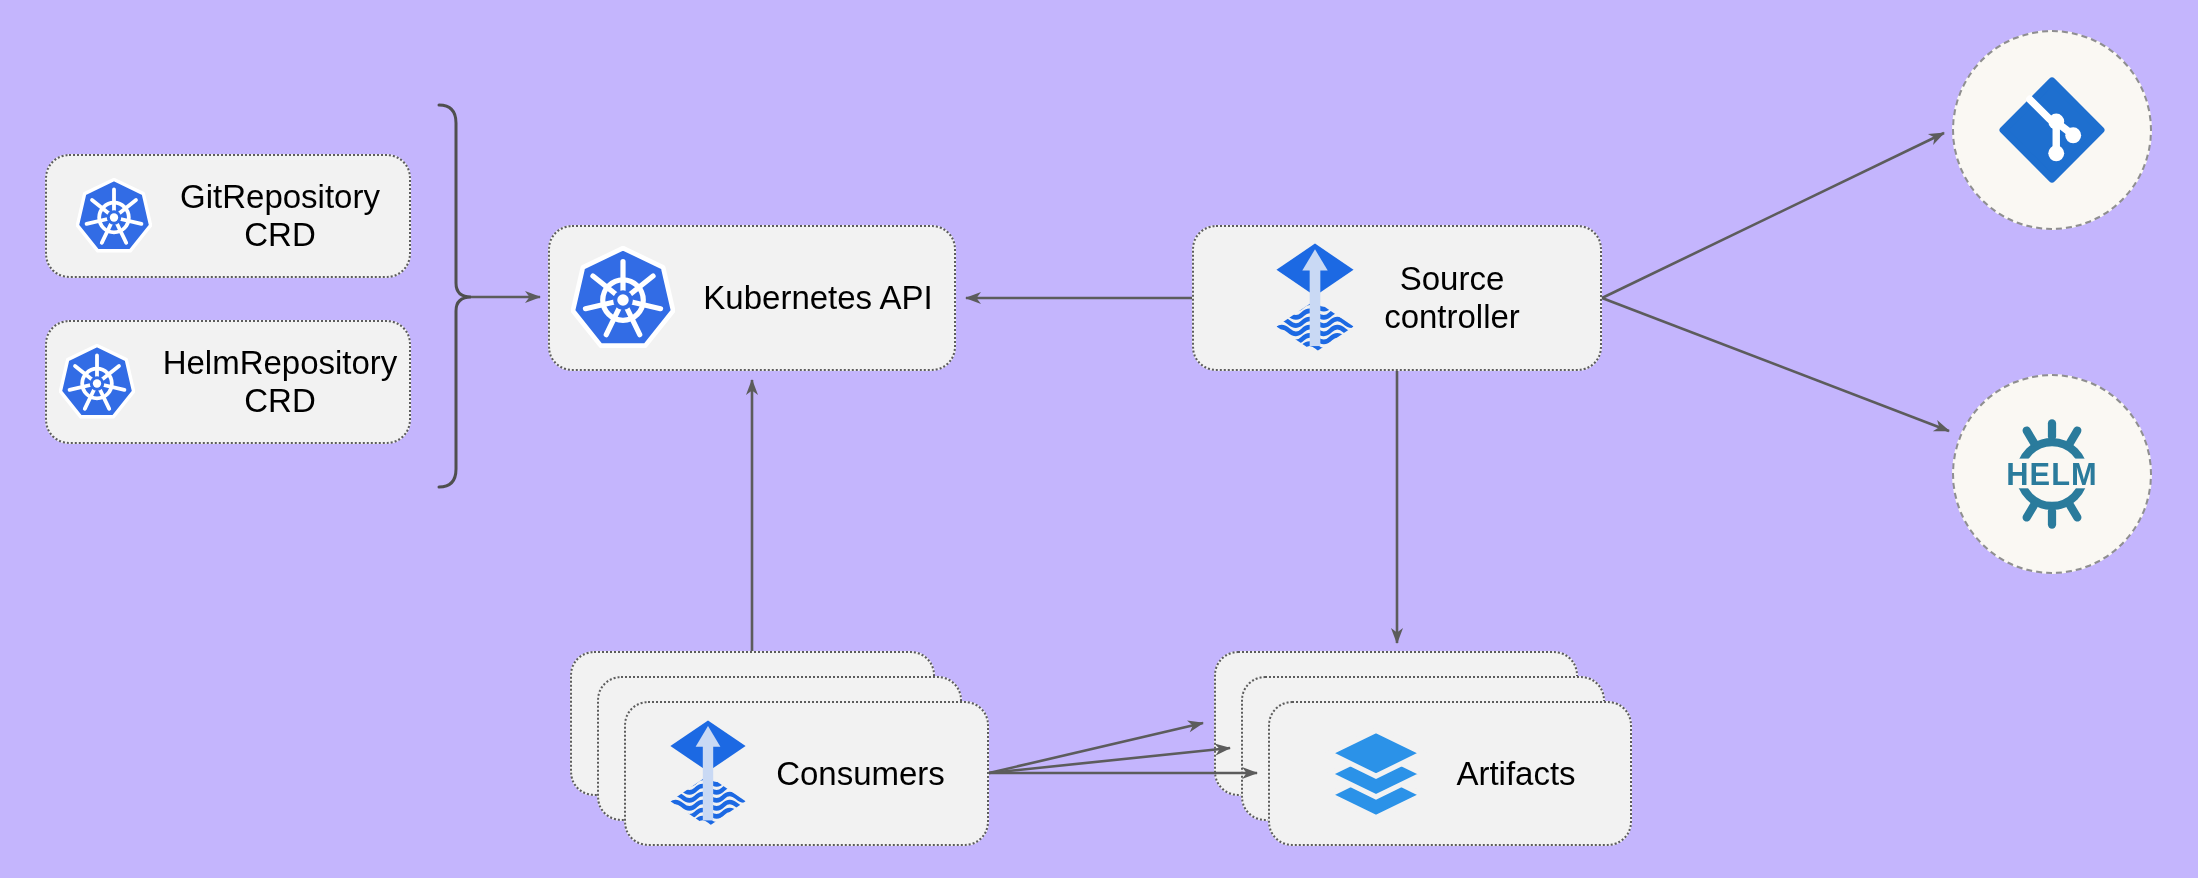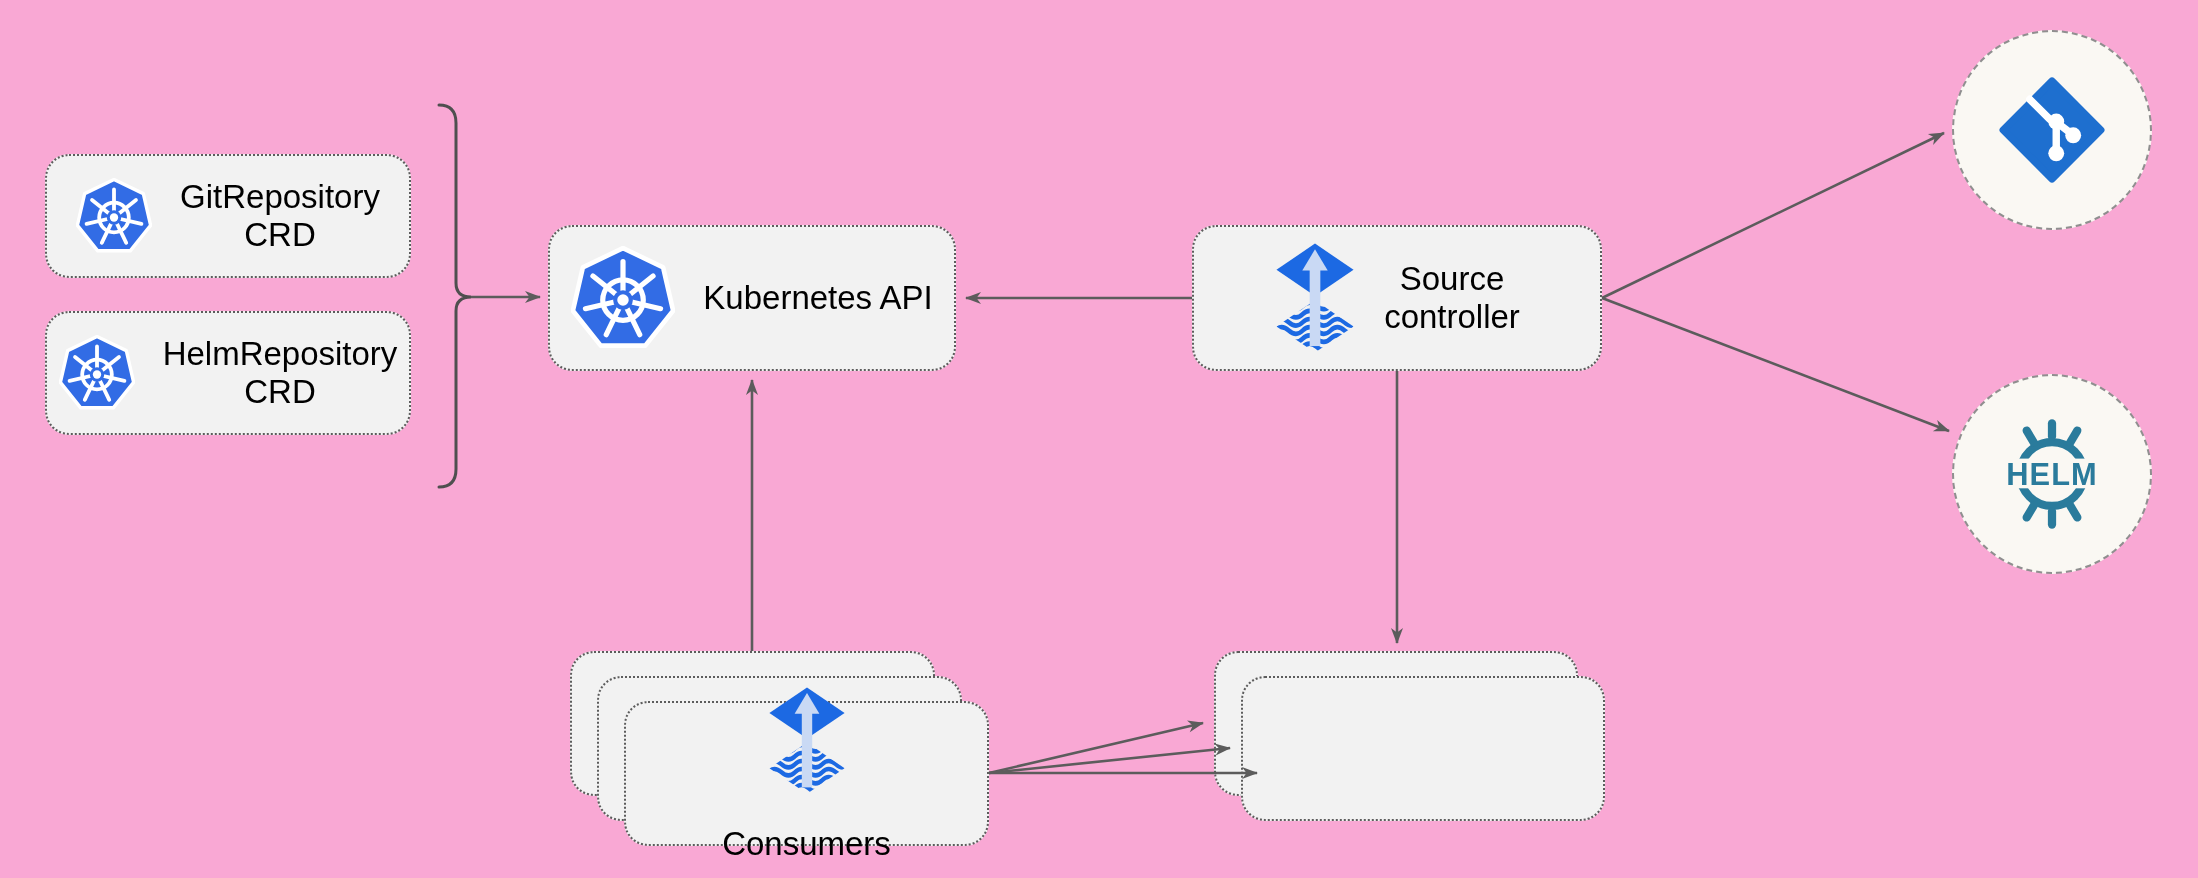--- a/index.html
+++ b/index.html
@@ -1,19 +1,19 @@
 <!DOCTYPE html>
 <html><head>
 <meta charset="utf-8">
 <style>
   html,body{margin:0;padding:0;background:#ffffff;}
   #canvas{
     position:relative;
     width:2198px;height:878px;
-    background:#f9a8d4;
+    background:#c4b5fd;
     font-family:"Liberation Sans","DejaVu Sans",sans-serif;
     overflow:hidden;
   }
   .node{
     position:absolute;
     background:#f2f2f2;
     border:2.5px dotted #5c5c5c;
     border-radius:24px;
     box-sizing:border-box;
     display:flex;align-items:center;justify-content:center;
@@ -128,21 +128,21 @@
   </svg>
 
   <div class="node" style="left:45px;top:154px;width:366px;height:124px;">
     <svg class="icon" width="76" height="76">
         <use href="#sym-k8s"></use>
       </svg>
     <div class="label">GitRepository
 CRD</div>
   </div>
 
-  <div class="node" style="left:45px;top:311px;width:366px;height:124px;justify-content:center;">
+  <div class="node" style="left:45px;top:320px;width:366px;height:124px;justify-content:center;">
     <svg class="icon" width="76" height="76">
         <use href="#sym-k8s"></use>
       </svg>
     <div class="label">HelmRepository
 CRD</div>
   </div>
 
   <div class="node" style="left:1192px;top:225px;width:410px;height:146px;">
     <svg class="icon" width="82" height="115">
         <use href="#sym-flux"></use>
@@ -153,29 +153,35 @@
 
   <div class="node" style="left:548px;top:225px;width:408px;height:146px;">
     <svg class="icon" width="104" height="104">
         <use href="#sym-k8s"></use>
       </svg>
     <div class="label">Kubernetes API</div>
   </div>
 
   <div class="stack-card" style="left:570px;top:651px;width:365px;height:145px;"></div>
   <div class="stack-card" style="left:597px;top:676px;width:365px;height:145px;"></div>
-  <div class="node" style="left:624px;top:701px;width:365px;height:145px;flex-direction:column;">
+  <div class="node" style="left:624px;top:701px;width:365px;height:145px;">
     <svg class="icon" width="80" height="112">
         <use href="#sym-flux"></use>
       </svg>
     <div class="label">Consumers</div>
   </div>
 
   <div class="stack-card" style="left:1214px;top:651px;width:364px;height:145px;"></div>
   <div class="stack-card" style="left:1241px;top:676px;width:364px;height:145px;"></div>
+  <div class="node" style="left:1268px;top:701px;width:364px;height:145px;">
+    <svg class="icon" width="104" height="104">
+        <use href="#sym-layers"></use>
+      </svg>
+    <div class="label">Artifacts</div>
+  </div>
 
   <div class="endpoint" style="left:1952px;top:30px;">
     <svg class="icon" width="106" height="106">
         <use href="#sym-git"></use>
       </svg>
   </div>
 
   <div class="endpoint" style="left:1952px;top:374px;">
     <svg class="icon" width="110" height="110">
         <use href="#sym-helm"></use>

